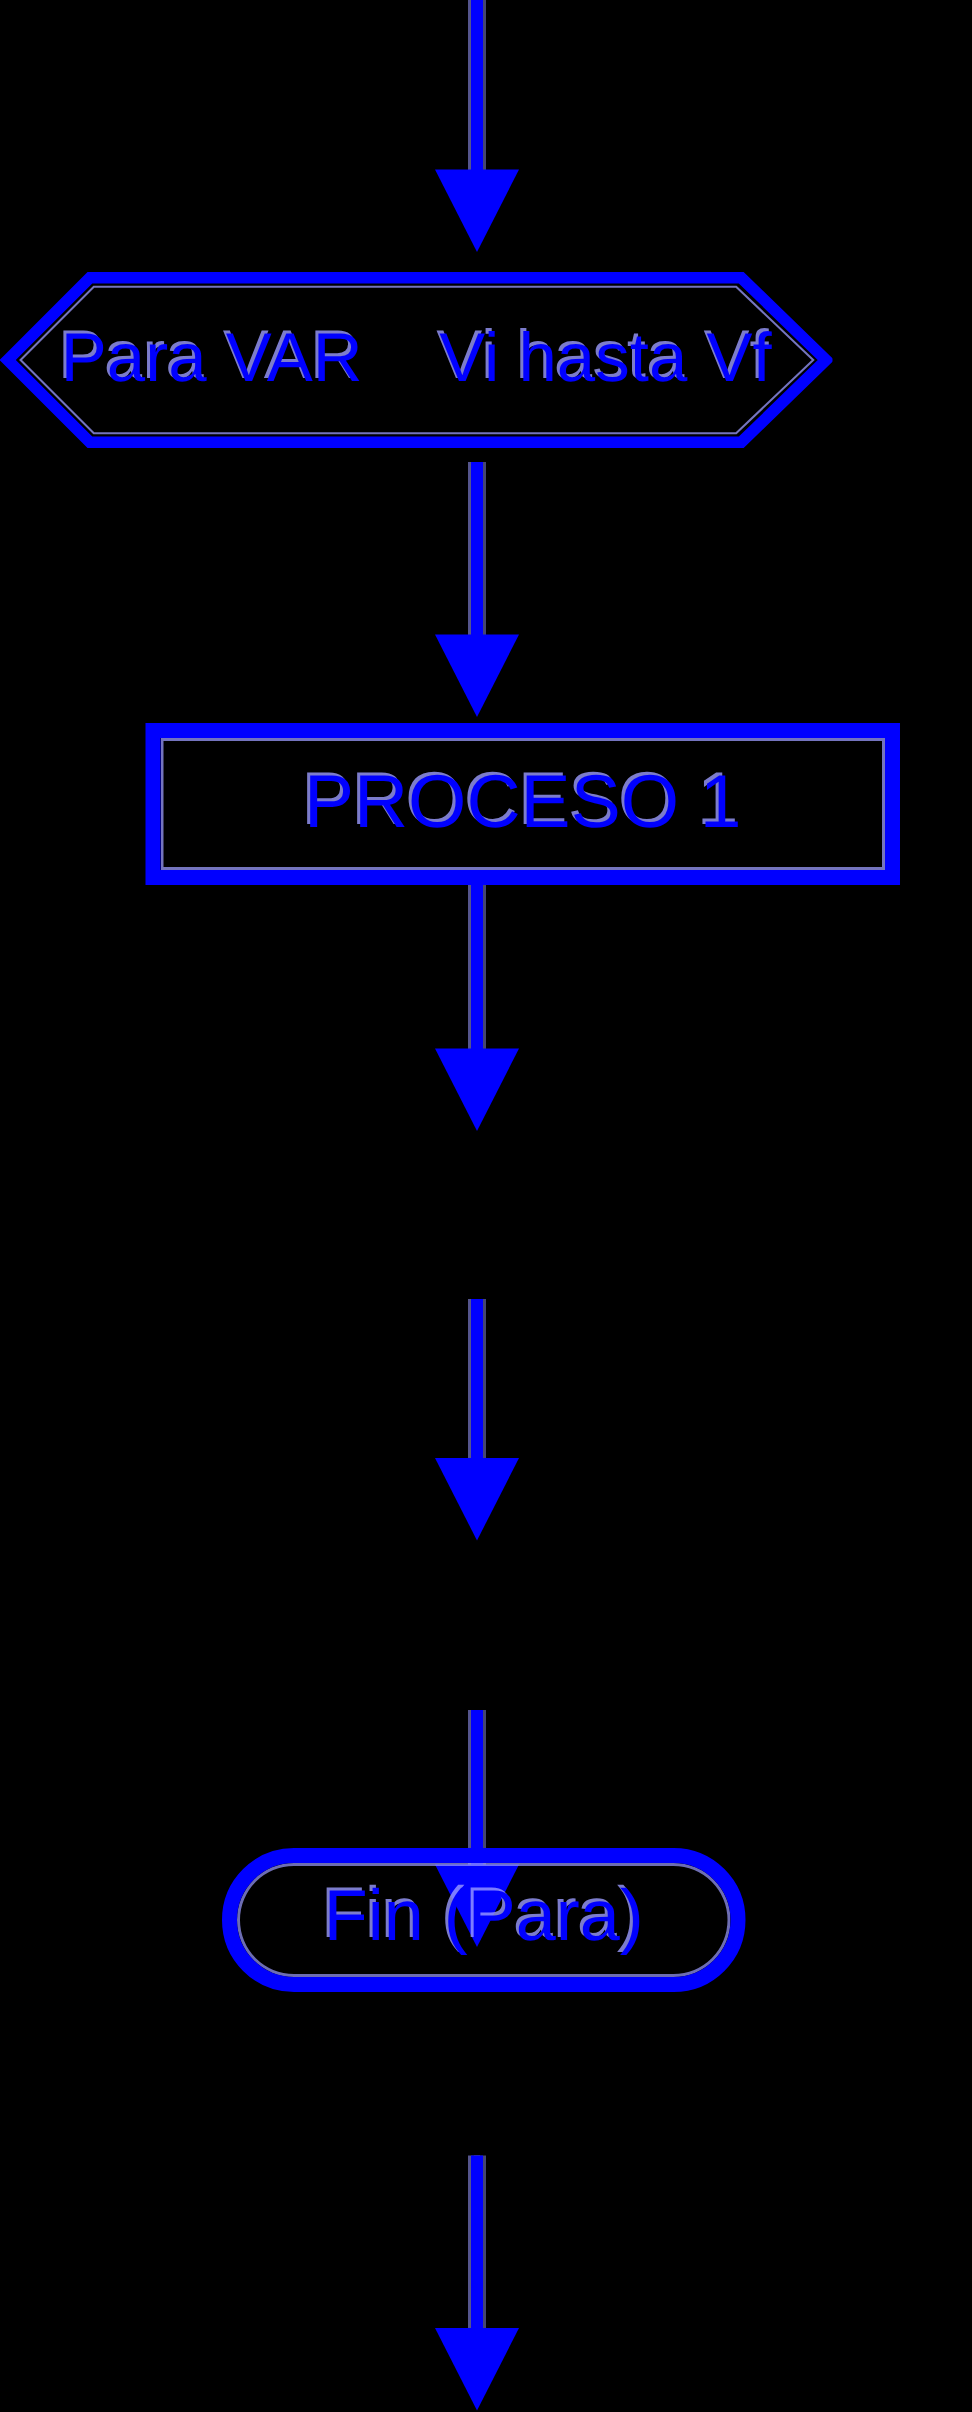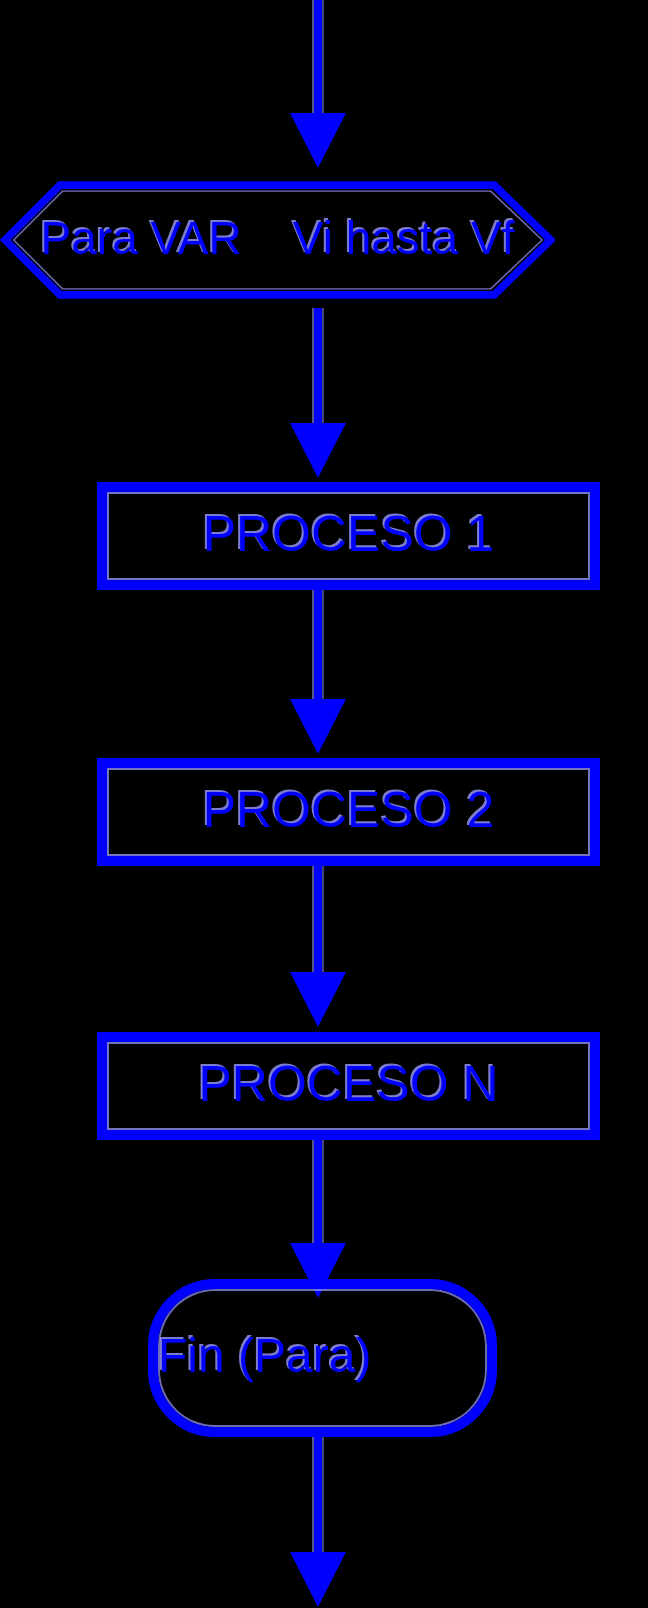--- a/index.html
+++ b/index.html
@@ -49,29 +49,29 @@
     display: flex;
     align-items: center;
     justify-content: center;
     margin-left: 28px;
   }
 
   
   .stadium {
     position: absolute;
     left: 148px;
-    top: 1279px;
+    top: 1232px;
     width: 349px;
-    height: 158px;
+    height: 96px;
     border: 10px solid var(--accent);
     border-radius: 67px;
     box-shadow: inset 0 0 0 2px rgba(155,155,255,0.7);
     display: flex;
     align-items: center;
-    justify-content: flex-start;
+    justify-content: center;
   }
 
   
   .hex-wrap {
     position: absolute;
     left: 0;
     top: 172px;
     width: 555px;
     height: 136px;
   }
@@ -116,30 +116,24 @@
   <div class="vline" style="top:308px; height:116px;"></div>
   <div class="ahead" style="top:423px;"></div>
 
   <div class="rect" style="top:482px;">
     <span class="node-label">PROCESO 1</span>
   </div>
 
   <div class="vline" style="top:590px; height:110px;"></div>
   <div class="ahead" style="top:699px;"></div>
 
-  <div class="rect" style="top:758px;">
-    <span class="node-label">PROCESO 2</span>
-  </div>
 
   <div class="vline" style="top:866px; height:107px;"></div>
   <div class="ahead" style="top:972px;"></div>
 
-  <div class="rect" style="top:1032px;">
-    <span class="node-label">PROCESO N</span>
-  </div>
 
   <div class="vline" style="top:1140px; height:104px;"></div>
   <div class="ahead" style="top:1243px;"></div>
 
   <div class="stadium">
     <span class="node-label">Fin (Para)</span>
   </div>
 
   <div class="vline" style="top:1437px; height:116px;"></div>
   <div class="ahead" style="top:1552px;"></div>

